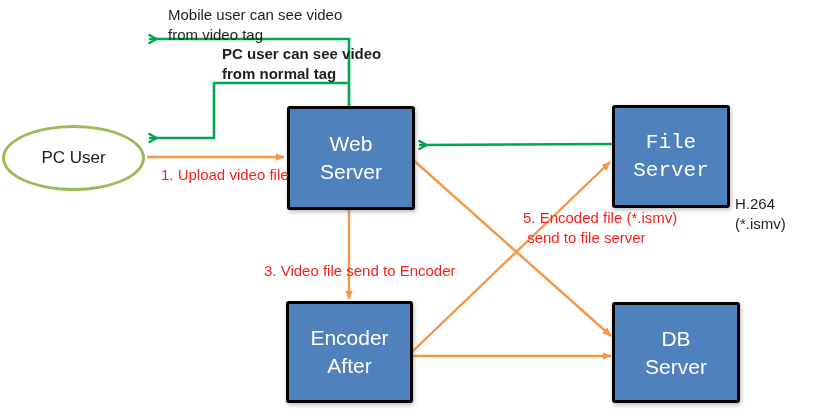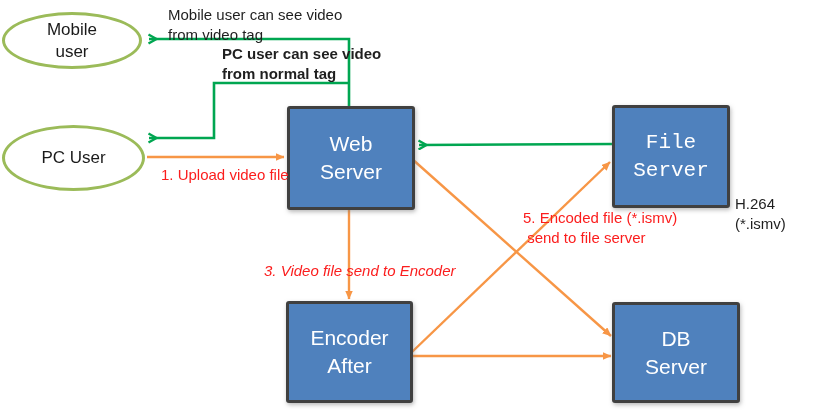--- a/index.html
+++ b/index.html
@@ -3,21 +3,21 @@
 <meta charset="utf-8">
 <style>
   html,body{margin:0;padding:0;background:#ffffff;}
   .stage{
     position:relative;width:824px;height:413px;background:#ffffff;overflow:hidden;
     font-family:"Liberation Sans",sans-serif;
   }
   .node-box{
     position:absolute;box-sizing:border-box;
     background:var(--node-fill);
-    border:3px solid #404040;
+    border:3px solid #000000;
     border-radius:3px;
     box-shadow:1px 2px 4px rgba(130,130,130,0.55);
     display:flex;align-items:center;justify-content:center;
     color:#ffffff;font-size:21px;line-height:1.32;text-align:center;
     white-space:pre-line;
   }
   .node-ellipse{
     position:absolute;box-sizing:border-box;
     background:#ffffff;
     border:3px solid var(--ellipse-border);
@@ -57,22 +57,20 @@
     <path class="ln-green" d="M349,83 L214,83 L214,138 L149,138" marker-end="url(#mGreen)"></path>
     <path class="ln-green" d="M615,144 L419,145" marker-end="url(#mGreen)"></path>
 
     <path class="ln-orange" d="M147,157 L284,157" marker-end="url(#mOrange)"></path>
     <path class="ln-orange" d="M349,207 L349,299" marker-end="url(#mOrange)"></path>
     <path class="ln-orange" d="M411,158 L611,336" marker-end="url(#mOrange)"></path>
     <path class="ln-orange" d="M412,352 L610,162" marker-end="url(#mOrange)"></path>
     <path class="ln-orange" d="M412,356 L611,356" marker-end="url(#mOrange)"></path>
   </svg>
 
-  <div class="node-ellipse" style="left:2px;top:12px;width:140px;height:57px;">Mobile
-user</div>
 
   <div class="node-ellipse" style="left:2px;top:125px;width:143px;height:66px;">PC User</div>
 
   <div class="node-box" style="left:287px;top:106px;width:128px;height:104px;">Web
 Server</div>
 
   <div class="node-box" style="left:612px;top:105px;width:118px;height:103px;font-family:Liberation Mono, monospace;">File
 Server</div>
 
   <div class="node-box" style="left:286px;top:301px;width:127px;height:102px;">Encoder
@@ -85,19 +83,19 @@
 from video tag</div>
 
   <div class="lbl lbl-black" style="left:222px;top:44px;font-weight:bold;">PC user can see video
 from normal tag</div>
 
   <div class="lbl lbl-black" style="left:735px;top:187px;margin-top:7px;">H.264 (*.ismv)</div>
 
   <div class="lbl lbl-red" style="left:161px;top:165px;">1. Upload video file</div>
 
 
-  <div class="lbl lbl-red" style="left:264px;top:261px;font-style:italic;">3. Video file send to Encoder</div>
+  <div class="lbl lbl-red" style="left:264px;top:261px;">3. Video file send to Encoder</div>
 
 
   <div class="lbl lbl-red" style="left:523px;top:208px;">5. Encoded file (*.ismv)
  send to file server</div>
 
 </div>
 
 </body></html>

